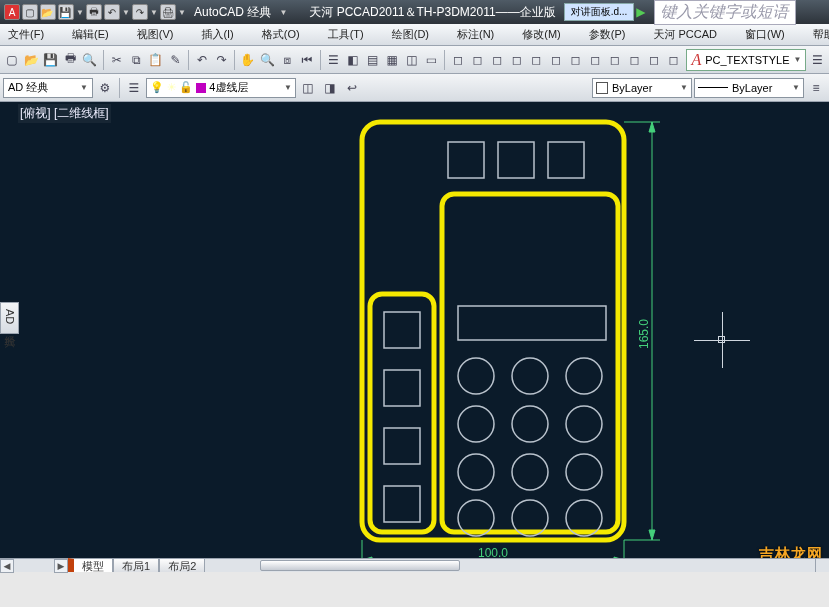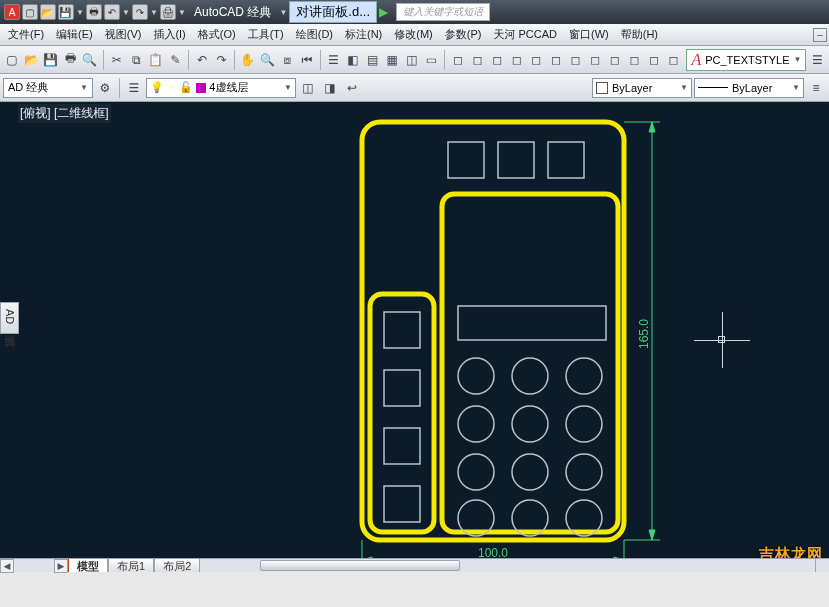--- a/index.html
+++ b/index.html
@@ -2,26 +2,26 @@
 <html><head>
 <meta charset="utf-8">
 <style>
   * { box-sizing: border-box; margin: 0; padding: 0; font-family: "Microsoft YaHei", SimSun, Arial, sans-serif; }
   body { width: 829px; height: 607px; overflow: hidden; background: #e8e8e8; font-size: 11px; user-select: none; }
   
   .title-row { display: flex; align-items: center; height: 24px; background: linear-gradient(#4f5b66,#2d333a); color:#fff; padding: 0 4px; gap:2px; }
   .title-row .title-text { font-size: 12px; margin: 0 6px; white-space: nowrap; }
   .title-row .mini-icon { width:16px; height:16px; background:#d0d3d8; border:1px solid #888; border-radius:2px; display:flex; align-items:center; justify-content:center; font-size:10px; color:#333; }
   .title-row .dd { width:8px; color:#ccc; font-size:8px; text-align:center; }
-  .doc-tab { background:#eef; color:#000; padding:1px 6px; border:1px solid #8aa; font-size:13px; }
+  .doc-tab { background:#eef; color:#000; padding:1px 6px; border:1px solid #8aa; font-size:10px; }
   .doc-tab.active { background:#cfe3ff; }
   .play-btn { color:#5c5; font-size:12px; }
-  .search-hint { margin-left:6px; color:#99a; font-style:italic; font-size:10px; background:#fff; padding:1px 6px; border:1px solid #aab; }
-  
-  .menu-bar { display:flex; align-items:center; height:22px; background:linear-gradient(#f7f9fb,#d9dee4); padding:0 2px; gap:0; border-bottom:1px solid #9aa3af; }
+  .search-hint { margin-left:6px; color:#99a; font-style:italic; font-size:16px; background:#fff; padding:1px 6px; border:1px solid #aab; }
+  
+  .menu-bar { display:flex; align-items:center; height:22px; background:linear-gradient(#f7f9fb,#d9dee4); padding:0 2px; gap:16px; border-bottom:1px solid #9aa3af; }
   .menu-item { padding:2px 6px; color:#222; cursor:default; white-space:nowrap; }
   .menu-right { margin-left:auto; width:14px; height:14px; border:1px solid #888; display:flex; align-items:center; justify-content:center; color:#555; font-size:10px; }
   
   .tool-row { display:flex; align-items:center; height:28px; background:linear-gradient(#f3f5f7,#d7dce2); border-bottom:1px solid #9aa3af; padding:0 3px; gap:2px; }
   .tbtn { width:20px; height:20px; border:1px solid transparent; display:flex; align-items:center; justify-content:center; color:#445; font-size:12px; border-radius:2px; }
   .tool-sep { width:1px; height:20px; background:#a7aeb8; margin:0 2px; }
   .spacer { flex:1; }
   .style-box { display:flex; align-items:center; height:22px; background:#fff; border:1px solid #7a8; padding:0 4px; gap:4px; }
   .style-box .A { font-family:"Times New Roman",serif; font-style:italic; font-size:16px; color:#c33; }
   .dropdown-arrow { font-size:8px; color:#555; }
@@ -35,21 +35,21 @@
   
   .canvas-wrap { position:relative; width:829px; height:470px; background:#0b1b2a; }
   .viewport-label { position:absolute; top:2px; left:18px; color:#eef; font-size:12px; background:rgba(255,255,255,0.05); padding:1px 2px; }
   .side-label { position:absolute; left:0; top:200px; writing-mode:vertical-rl; color:#e8e8ec; font-size:11px; background:linear-gradient(#f3f5f7,#d7dce2); color:#333; padding:6px 1px; border:1px solid #9aa3af; }
   svg.drawing { width:100%; height:100%; }
   .scrollbar-x { position:absolute; bottom:0; left:0; right:14px; height:14px; background:#dfe3e8; border-top:1px solid #9aa3af; display:flex; }
   .scrollbar-x .thumb { position:absolute; left:8px; top:1px; height:11px; width:48px; background:linear-gradient(#fff,#c7ccd4); border:1px solid #9aa3af; border-radius:2px; }
   .scrollbar-x .arrow { width:14px; height:14px; background:#eef1f5; border:1px solid #9aa3af; display:flex; align-items:center; justify-content:center; font-size:9px; color:#555; }
   .layout-tabs { position:absolute; bottom:0; left:68px; height:14px; display:flex; gap:0; }
   .layout-tab { padding:0 8px; font-size:11px; background:linear-gradient(#fdfdfd,#dcdfe4); border:1px solid #9aa3af; border-bottom:none; color:#333; }
-  .layout-tab.first { border-left:1px solid #c2410c;font-weight:bold; }
+  .layout-tab.first { border-left:6px solid #c2410c; }
   .layout-tab.active { background:#fff; }
   .corner { position:absolute; right:0; bottom:0; width:14px; height:14px; background:#dfe3e8; border-left:1px solid #9aa3af; border-top:1px solid #9aa3af; }
   .watermark { position:absolute; right:6px; bottom:8px; color:#f5a623; font-size:15px; font-weight:bold; text-shadow:0 0 3px #000; letter-spacing:1px; }
   
   .crosshair { position:absolute; pointer-events:none; }
   .crosshair .h,.crosshair .v { position:absolute; background:#cfd6de; }
   .crosshair .h { height:1px; width:56px; left:-28px; top:0; }
   .crosshair .v { width:1px; height:56px; top:-28px; left:0; }
   .crosshair .box { position:absolute; width:7px; height:7px; border:1px solid #cfd6de; left:-4px; top:-4px; }
 </style>
@@ -64,20 +64,21 @@
   <span class="dd">▼</span>
   <span class="mini-icon tbtn">🖶</span>
   <span class="mini-icon tbtn">↶</span>
   <span class="dd">▼</span>
   <span class="mini-icon tbtn">↷</span>
   <span class="dd">▼</span>
   <span class="mini-icon tbtn">🖨</span>
   <span class="dd">▼</span>
   <span class="title-text">AutoCAD 经典</span>
   <span class="dd">▼</span>
+  <span class="title-text" style="flex:0 0 auto;margin-left:20px;">天河 PCCAD2011＆TH-P3DM2011——企业版</span>
   <span class="doc-tab active">对讲面板.d...</span>
   <span class="play-btn">▶</span>
   <span class="search-hint">键入关键字或短语</span>
 </div>
 
 <div class="menu-bar">
   <span class="menu-item">文件(F)</span>
   <span class="menu-item">编辑(E)</span>
   <span class="menu-item">视图(V)</span>
   <span class="menu-item">插入(I)</span>

